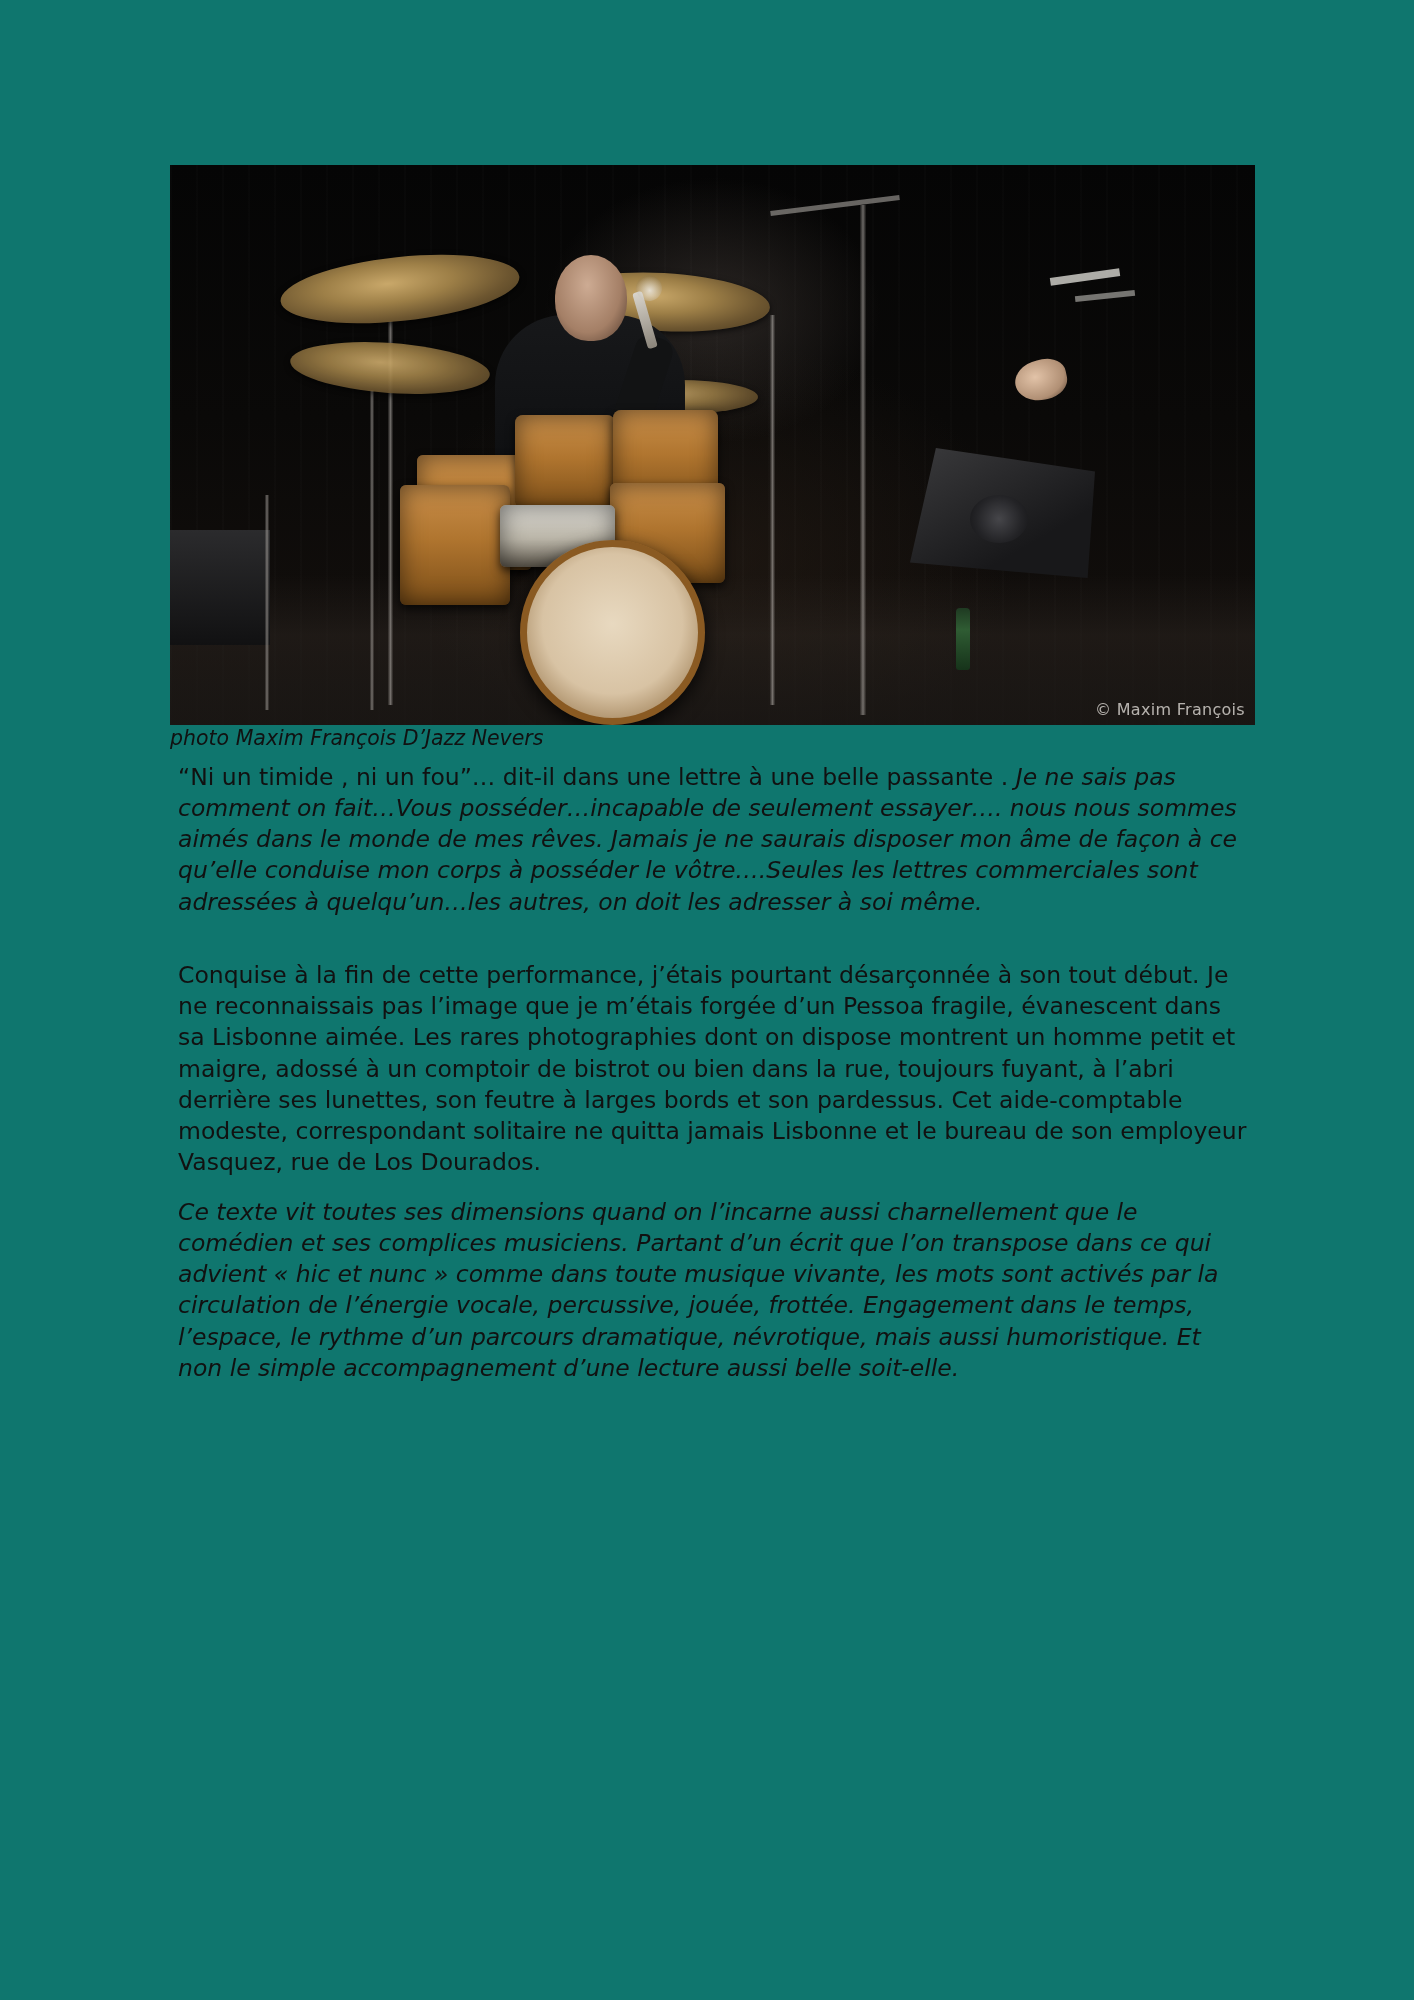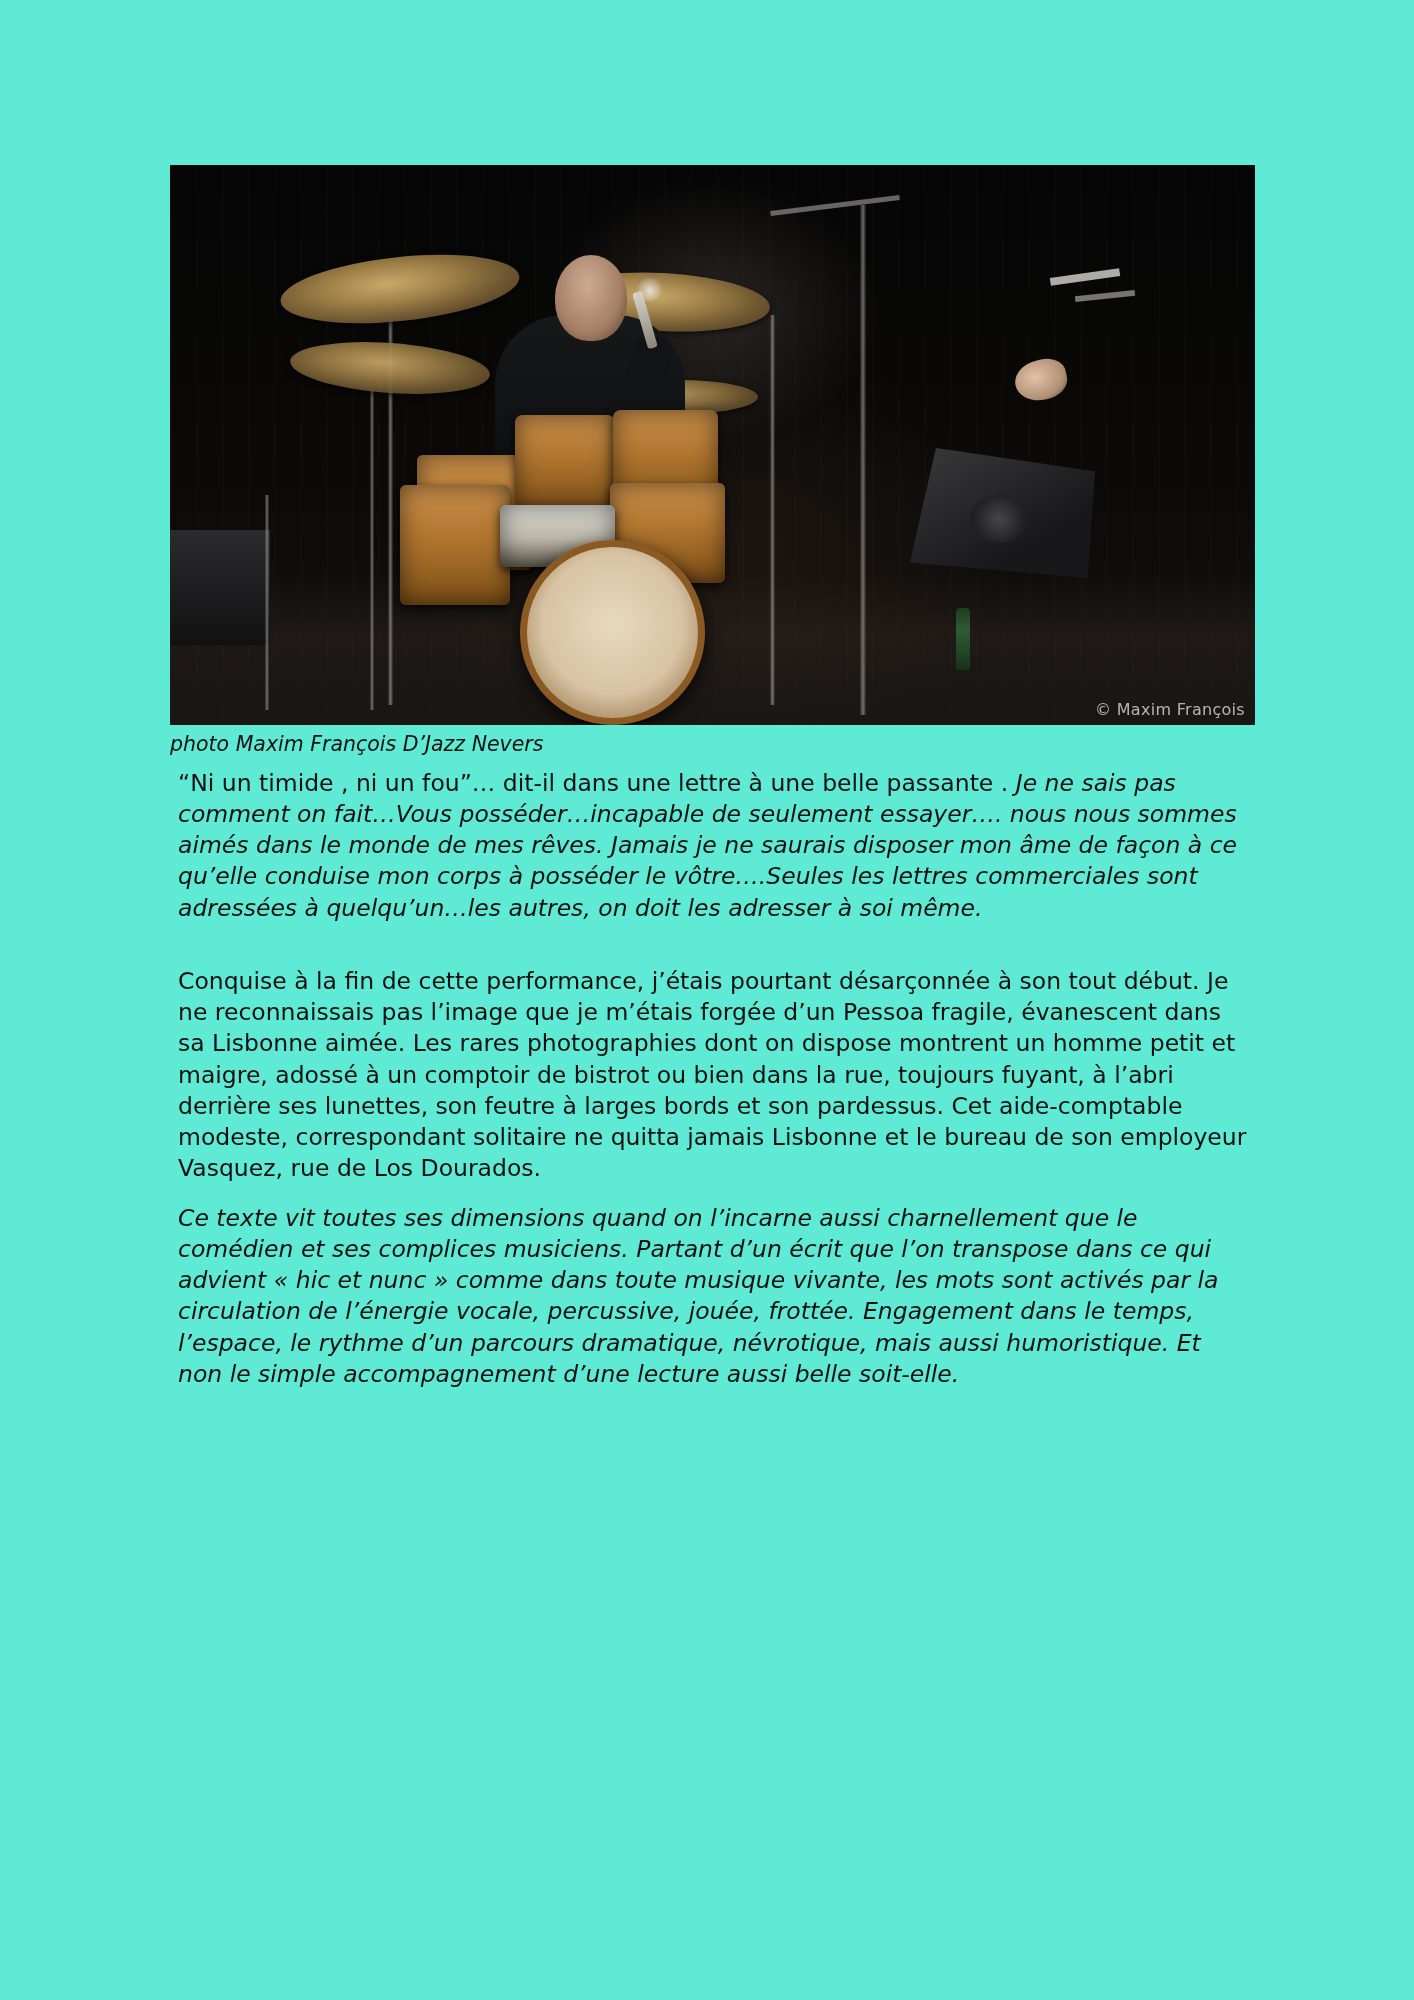--- a/index.html
+++ b/index.html
@@ -10,21 +10,21 @@
   body {
     width: 1414px;
     min-height: 2000px;
     font-family: "DejaVu Sans", sans-serif;
     color: #1a1a1a;
   }
   .page {
     position: relative;
     width: 1414px;
     min-height: 2000px;
-    background: #5eead4;
+    background: #0f766e;
     box-sizing: border-box;
   }
   .content {
     position: absolute;
     left: 170px;
     top: 165px;
     width: 1085px;
   }
 
   
@@ -199,21 +199,20 @@
     font-size: 16px;
     letter-spacing: .3px;
     font-family: "DejaVu Sans", sans-serif;
   }
 
   
   .caption {
     font-style: italic;
     font-size: 20.5px;
     line-height: 1.35;
-    margin-top: 6px;
     color: #111;
     font-family: "DejaVu Sans", sans-serif;
   }
   .para {
     font-size: 23.5px;
     line-height: 1.33;
     color: #111;
     margin: 8px;
     font-family: "DejaVu Sans", sans-serif;
   }

